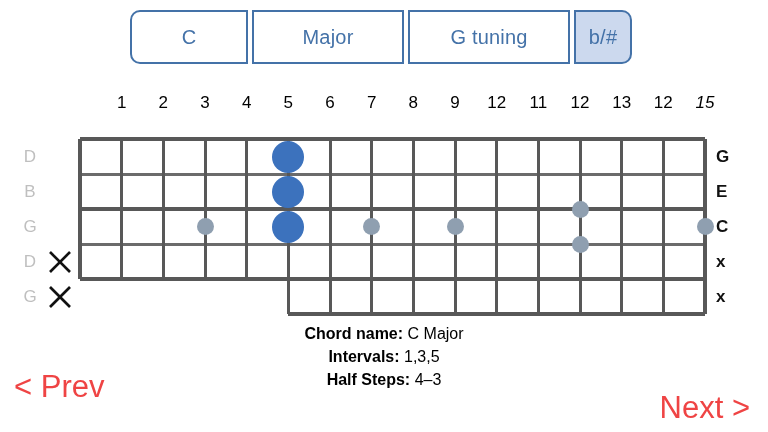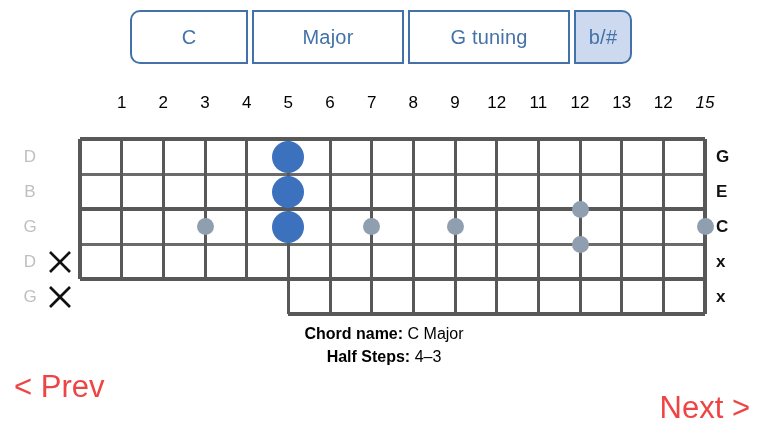--- a/index.html
+++ b/index.html
@@ -256,19 +256,23 @@
       </svg>
     </div>
   </div>
 
 <div id="info-block">
   <div class="row">
     <span class="lbl">Chord name:</span>
     <span class="val">C Major</span>
   </div>
   <div class="row">
+    <span class="lbl">Intervals:</span>
+    <span class="val">1,3,5</span>
+  </div>
+  <div class="row">
     <span class="lbl">Half Steps:</span>
     <span class="val">4–3</span>
   </div>
 </div>
 
 <div class="nav-link" id="prev-link">&lt; Prev</div>
 <div class="nav-link" id="next-link">Next &gt;</div>
 
 </body></html>

